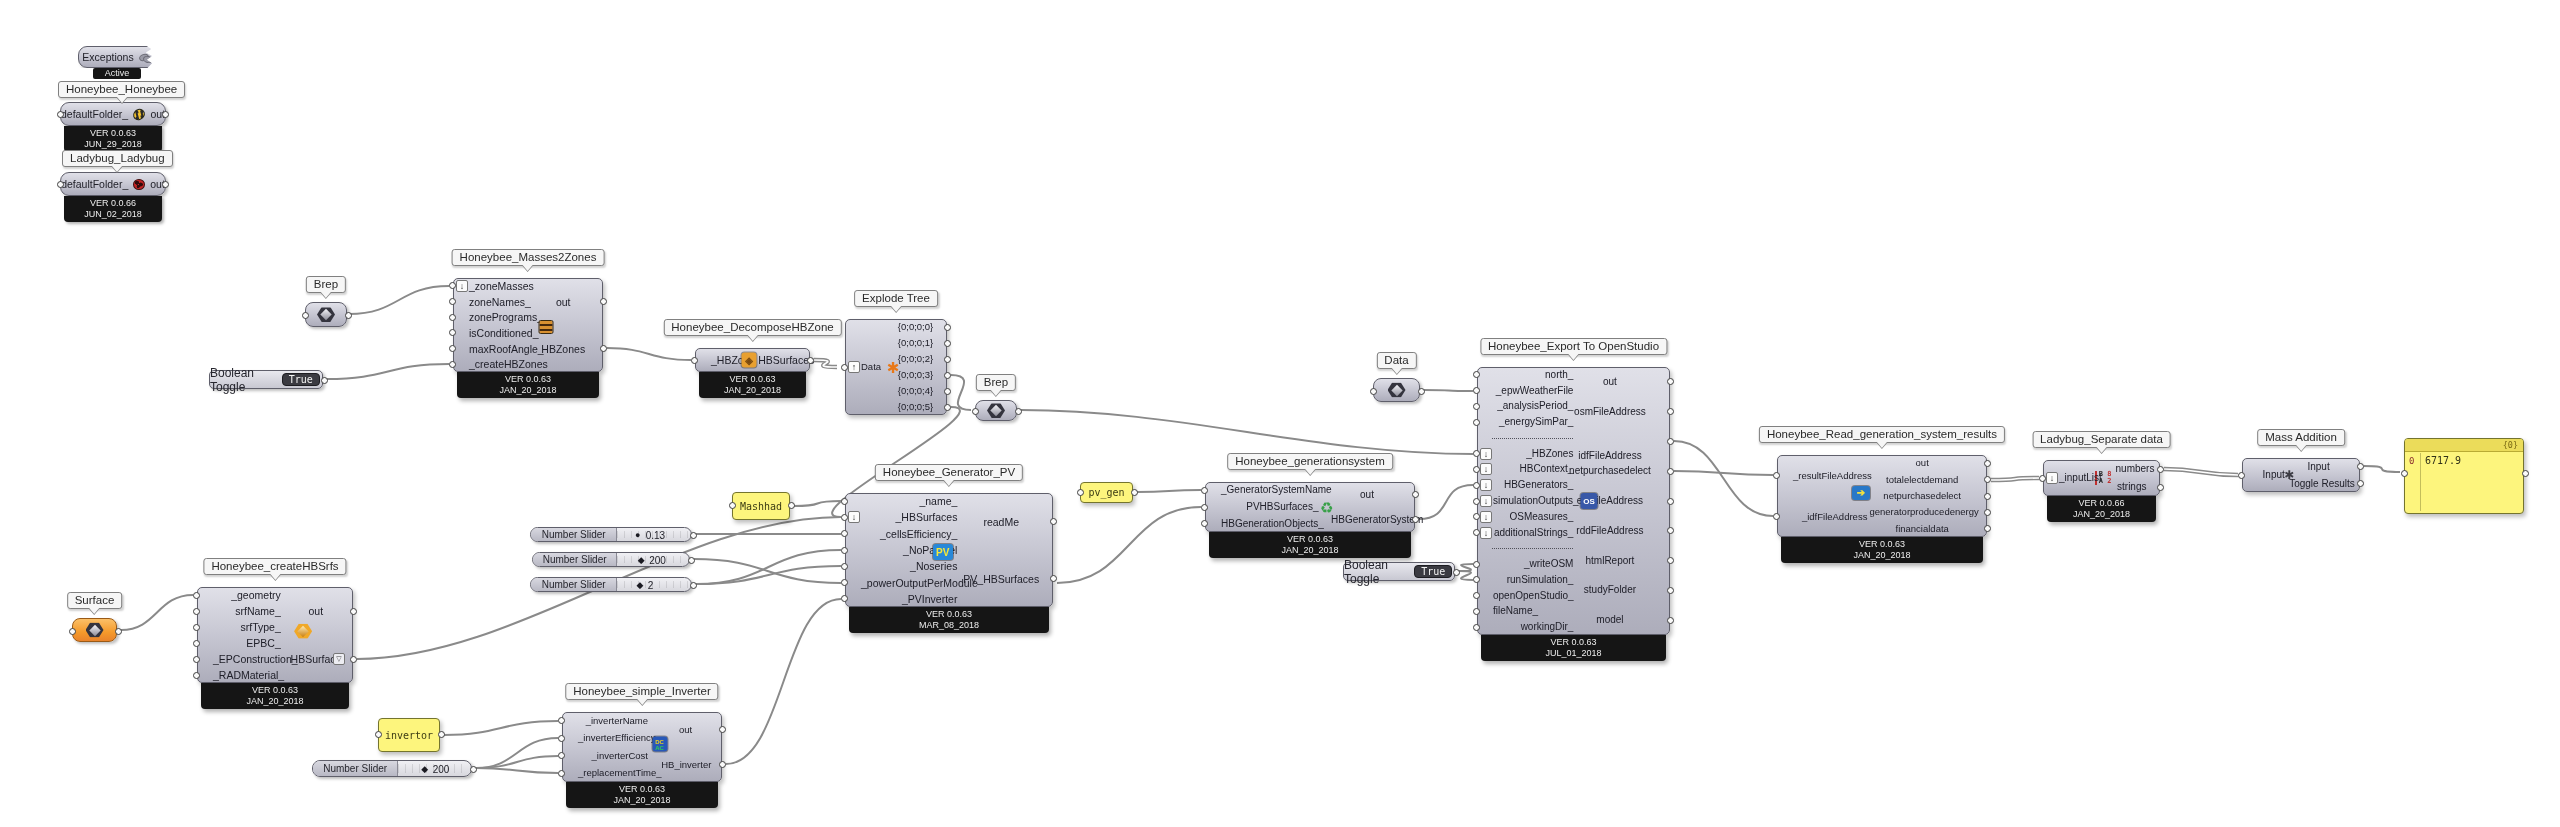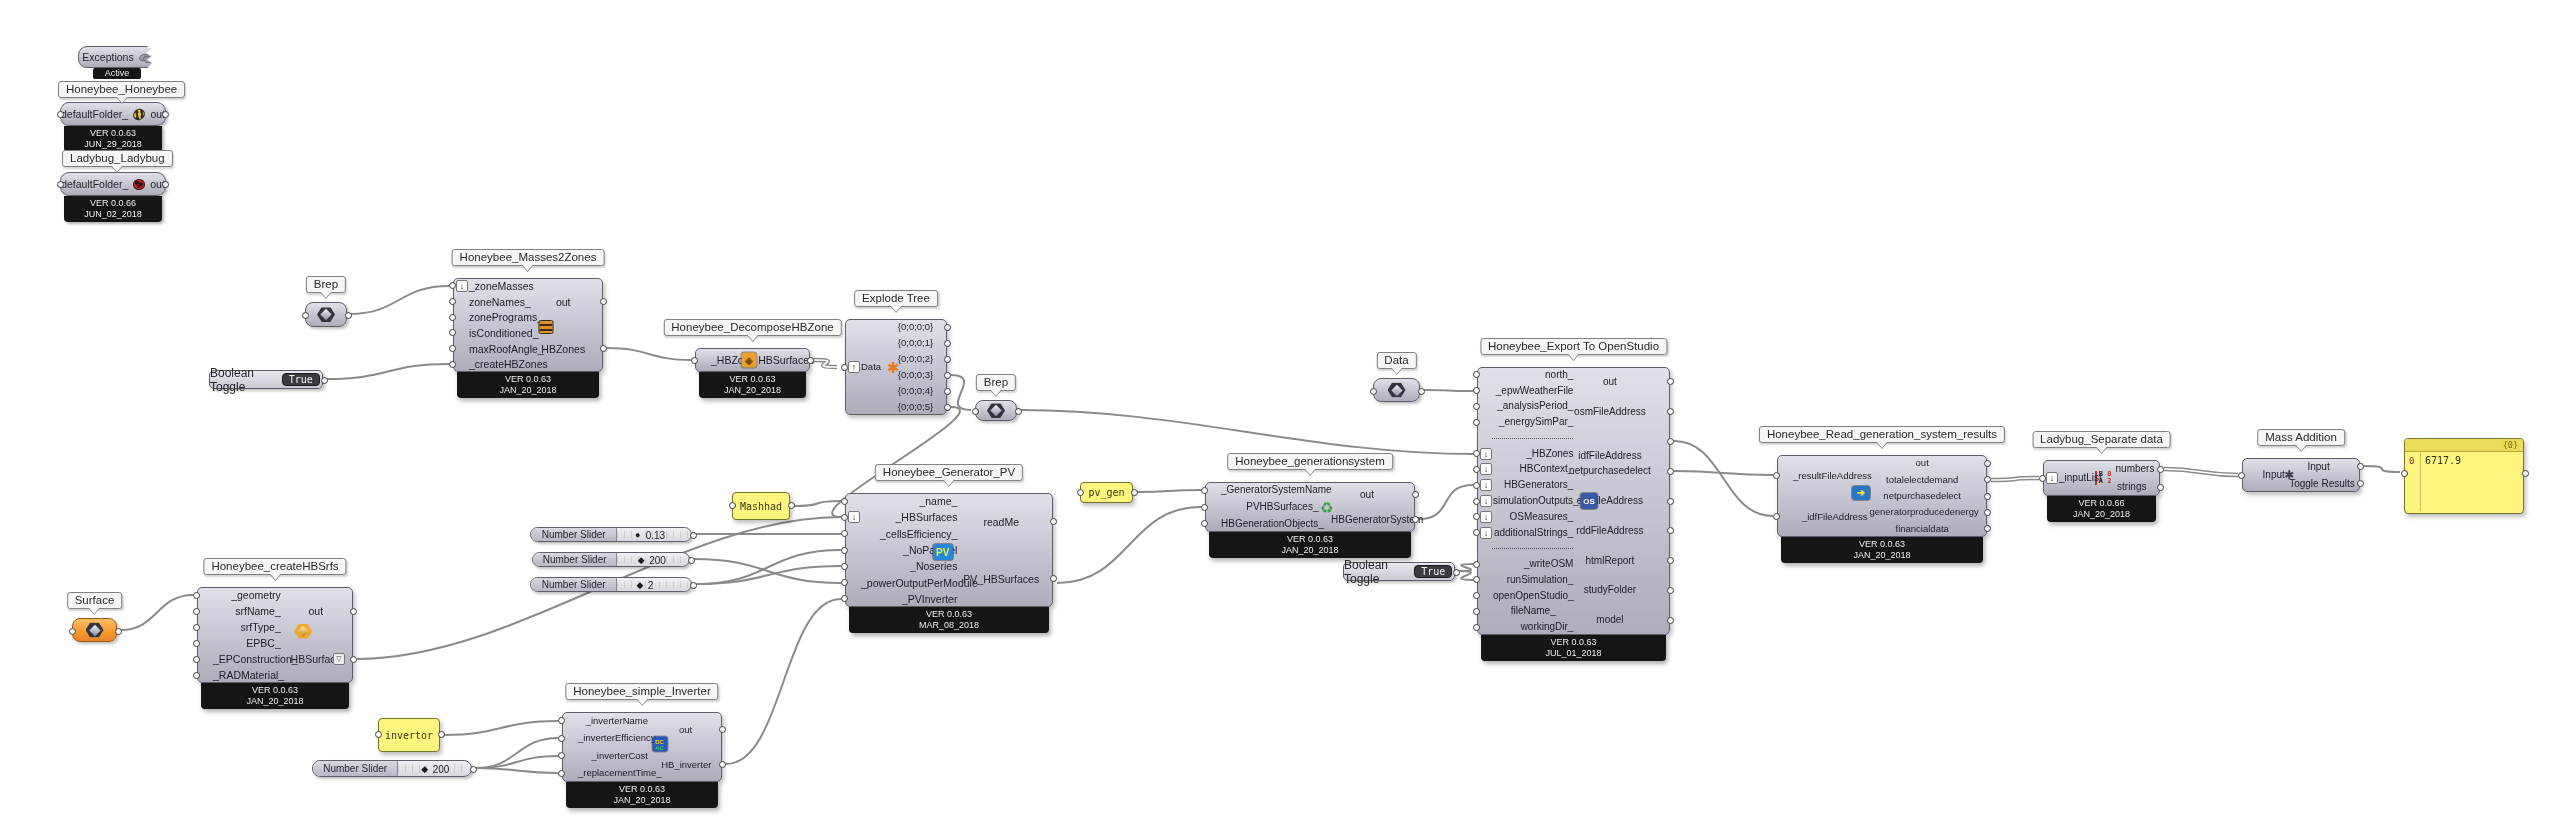--- a/index.html
+++ b/index.html
@@ -302,21 +302,21 @@
         <div class="mod" style="left: 3px; top: 159.529px;">↓</div>
         <div class="plabel" style="left: 16px; width: 80.43px; top: 159.529px; text-align: right;">additionalStrings_</div>
         <div class="pdivider" style="left: 15.44px; width: 81.06px; top: 181.294px;"></div>
         <div class="nub" style="left: -4px; top: 193.559px;"></div>
         <div class="plabel" style="left: 16px; width: 80.43px; top: 191.059px; text-align: right;">_writeOSM</div>
         <div class="nub" style="left: -4px; top: 209.324px;"></div>
         <div class="plabel" style="left: 16px; width: 80.43px; top: 206.824px; text-align: right;">runSimulation_</div>
         <div class="nub" style="left: -4px; top: 225.088px;"></div>
         <div class="plabel" style="left: 16px; width: 80.43px; top: 222.588px; text-align: right;">openOpenStudio_</div>
         <div class="nub" style="left: -4px; top: 240.853px;"></div>
-        <div class="plabel" style="left: 16px; width: 80.43px; top: 238.353px; text-align: center;">fileName_</div>
+        <div class="plabel" style="left: 16px; width: 80.43px; top: 238.353px; text-align: left;">fileName_</div>
         <div class="nub" style="left: -4px; top: 256.618px;"></div>
         <div class="plabel" style="left: 16px; width: 80.43px; top: 254.118px; text-align: right;">workingDir_</div>
         <div class="nub" style="left: 190px; top: 11.3889px;"></div>
         <div class="plabel" style="left: 84.92px; width: 96.08px; top: 8.88889px; text-align: center;">out</div>
         <div class="nub" style="left: 190px; top: 41.1667px;"></div>
         <div class="plabel" style="left: 84.92px; width: 96.08px; top: 38.6667px; text-align: center;">osmFileAddress</div>
         <div class="nub" style="left: 190px; top: 70.9444px;"></div>
         <div class="plabel" style="left: 84.92px; width: 96.08px; top: 68.4444px; text-align: center; margin-top: 15px;">idfFileAddress</div>
         <div class="nub" style="left: 190px; top: 100.722px;"></div>
         <div class="plabel" style="left: 84.92px; width: 96.08px; top: 98.2222px; text-align: center;">netpurchasedelect</div>

